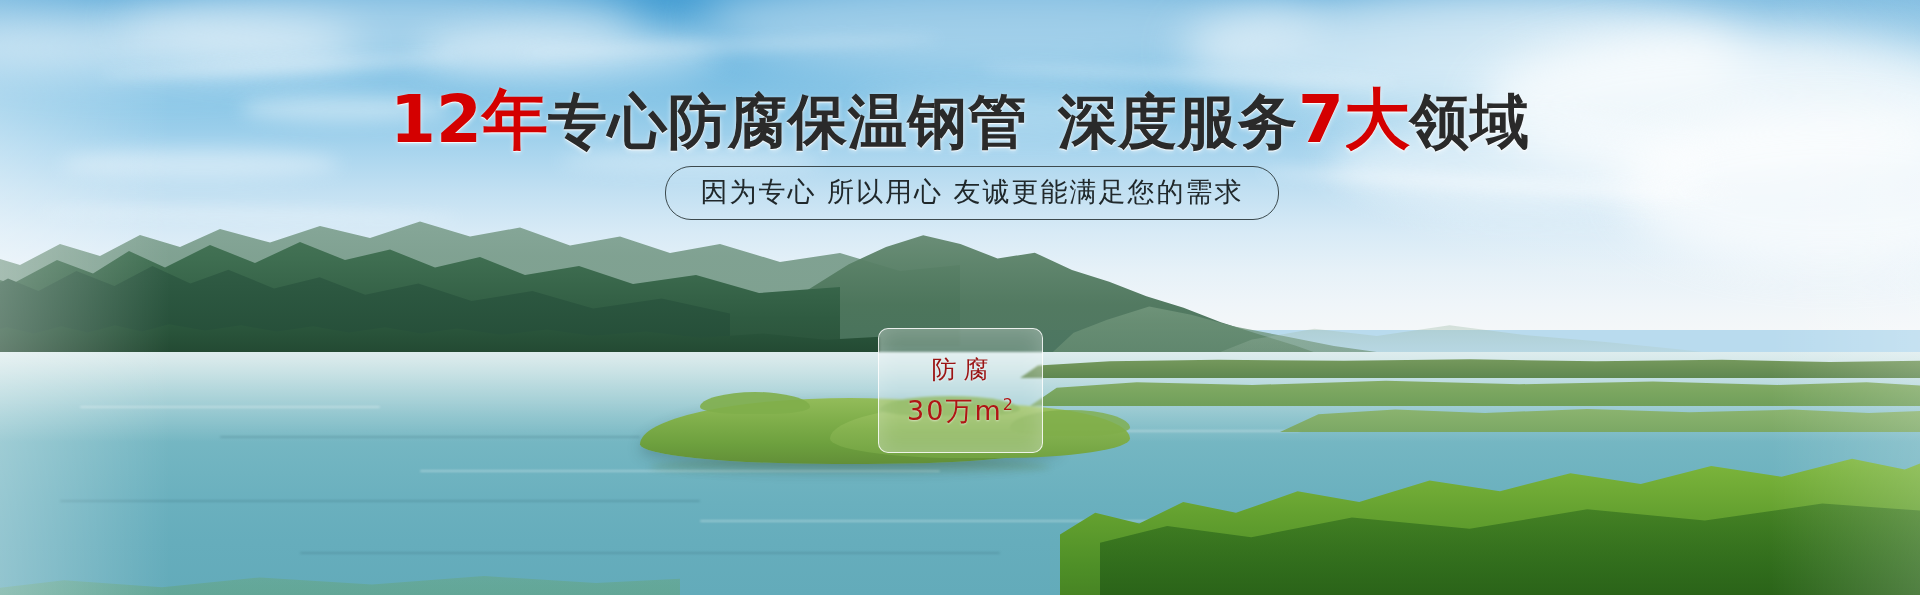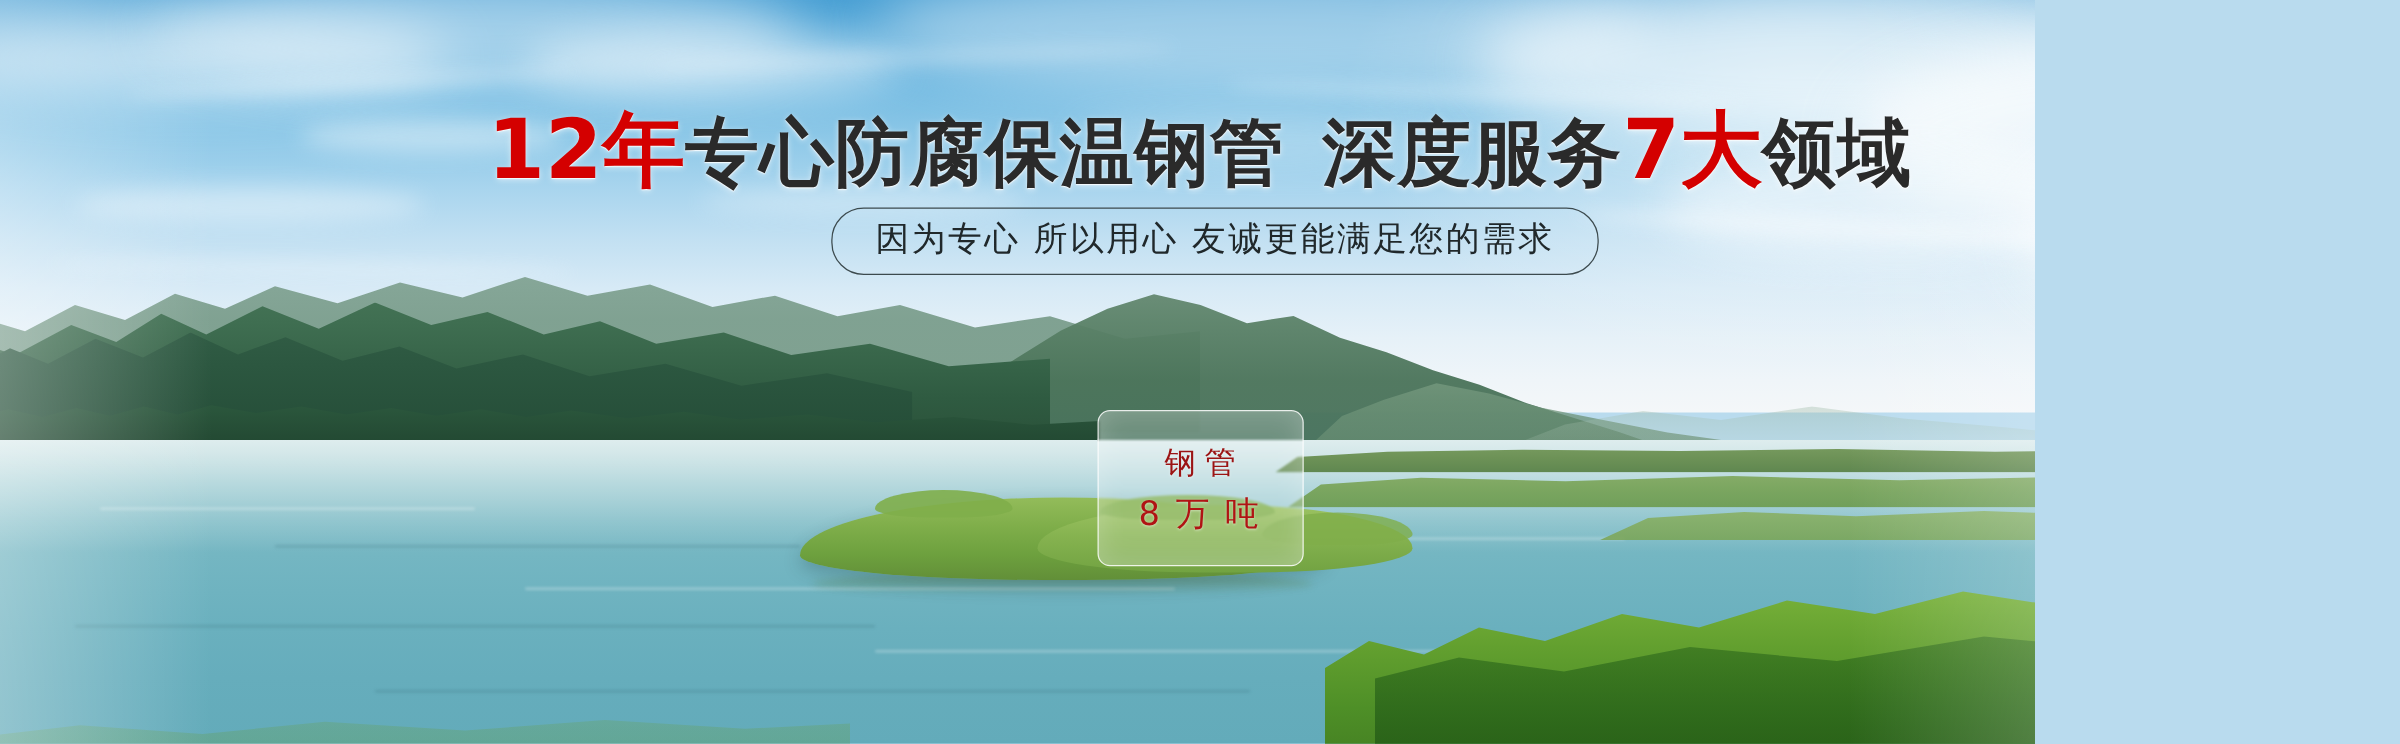--- a/index.html
+++ b/index.html
@@ -4,21 +4,21 @@
 <style>
   * { margin:0; padding:0; box-sizing:border-box; }
   html, body {
     width:1920px; height:595px;
     font-family:"DejaVu Sans","Liberation Sans",sans-serif;
     overflow:hidden; background:#b9dbee;
   }
 
   .banner {
     position:relative;
-    width:1628px; height:595px;
+    width:1920px; height:595px;
     overflow:hidden;
   }
 
   
   .sky {
     position:absolute; left:0; top:0; width:1920px; height:330px;
     background:
       linear-gradient(to bottom,
         #49a0d4 0%,
         #5cacda 10%,
@@ -362,22 +362,22 @@
     <div class="headline">
       <span class="red">12年</span><span>专心防腐保温钢管</span><span class="gap"></span><span>深度服务</span><span class="red">7大</span><span>领域</span>
     </div>
 
     <div class="subwrap">
       <span class="pill">因为专心 所以用心  友诚更能满足您的需求</span>
     </div>
 
     <div class="cards">
 
+
       <div class="card">
-        <div class="card-title">钢管</div>
-        <div class="card-value"><span>8 万 吨</span></div>
+        <div class="card-title">防腐</div>
+        <div class="card-value"><span>30万m</span><sup>2</sup></div>
       </div>
-
 
 
     </div>
   </div>
 </div>
 
 </body></html>

